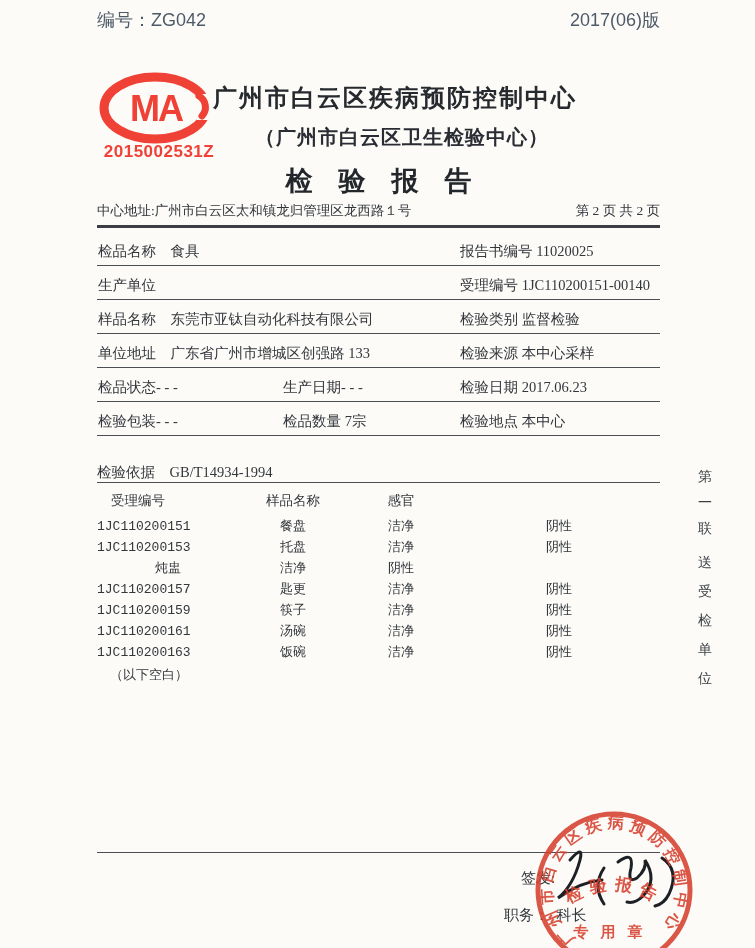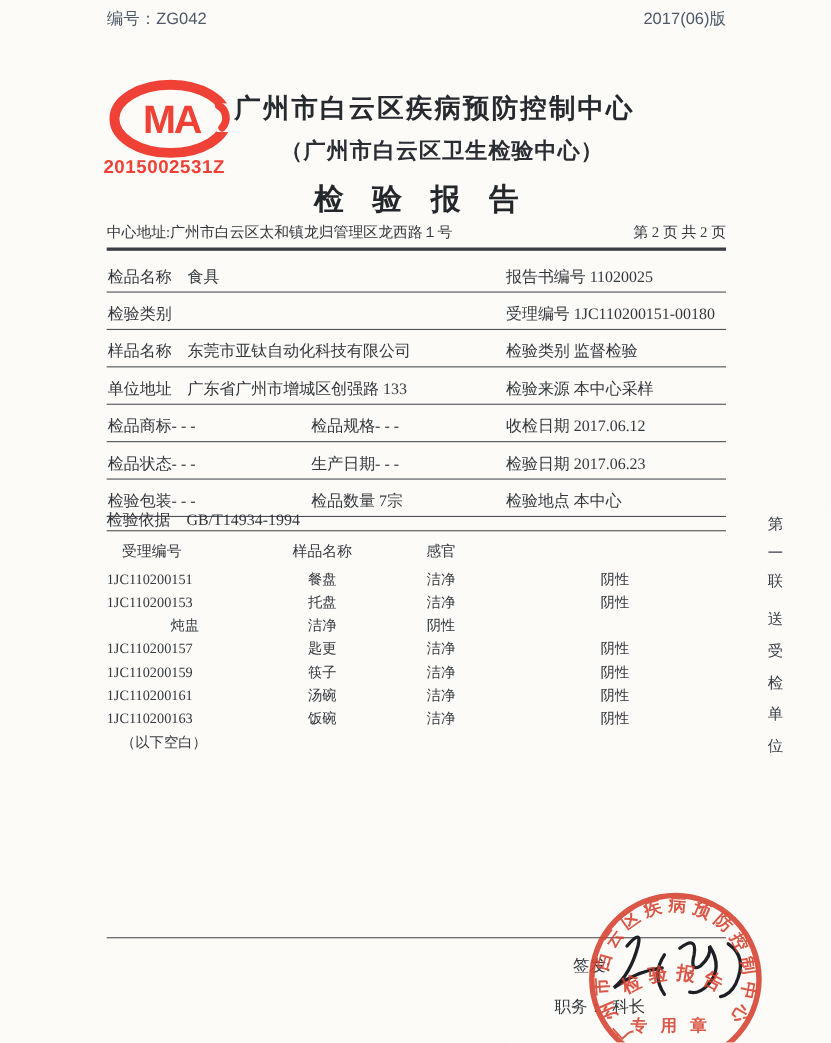--- a/index.html
+++ b/index.html
@@ -7,24 +7,24 @@
     position:relative;
     width:755px;height:948px;
     margin:0 auto;
     background:#fcfbf8;
     overflow:hidden;
     font-family:"Liberation Serif","DejaVu Serif",serif;
     color:#33373c;
   }
   
   .meta-row{position:absolute;left:97px;top:8px;width:563px;display:flex;justify-content:space-between;}
-  .meta-row span{font-size:15px;color:#4e5a68;font-family:"Liberation Sans","DejaVu Sans",sans-serif;}
+  .meta-row span{font-size:18px;color:#4e5a68;font-family:"Liberation Sans","DejaVu Sans",sans-serif;}
   
   .cma-logo{position:absolute;left:98px;top:72px;}
-  .cma-code{position:absolute;left:94px;top:142px;width:130px;text-align:left;
+  .cma-code{position:absolute;left:94px;top:142px;width:130px;text-align:center;
     color:#ef4136;font-weight:700;font-size:17px;letter-spacing:.5px;
     font-family:"Liberation Sans","DejaVu Sans",sans-serif;}
   .org-name{position:absolute;left:213px;top:82px;font-size:24px;font-weight:700;
     letter-spacing:2px;color:#26292e;font-family:"Liberation Sans","DejaVu Sans",sans-serif;}
   .org-subname{position:absolute;left:218px;top:124px;font-size:20px;font-weight:700;
     letter-spacing:1px;color:#2a2d33;font-family:"Liberation Sans","DejaVu Sans",sans-serif;margin-left:37px;}
   .report-title{position:absolute;left:97px;top:163px;width:563px;text-align:center;
     font-size:27px;font-weight:700;letter-spacing:26px;text-indent:26px;color:#23262b;
     font-family:"Liberation Sans","DejaVu Sans",sans-serif;}
   
@@ -38,21 +38,21 @@
   .cell.pos-left{left:1px;}
   .cell.pos-mid{left:186px;}
   .cell.pos-right{left:363px;}
   .basis-row{position:absolute;left:97px;top:463px;width:563px;height:19px;
     border-bottom:1.5px solid #4c4f53;font-size:14.5px;white-space:pre;}
   
   .results{position:absolute;left:97px;top:492px;width:566px;}
   .t-grid{display:grid;grid-template-columns:142px 108px 108px 1fr;}
   .t-head{height:24px;font-size:13.5px;}
   .t-head .c1{padding-left:14px;}
-  .t-row{height:21px;line-height:21px;font-size:13px;}
+  .t-row{height:21px;line-height:21px;font-size:13px;font-family:Liberation Mono, monospace;}
   .c2,.c3,.c4{text-align:center;}
   .t-footnote{margin-top:3px;padding-left:13px;font-size:13px;}
   
   .copy-strip{position:absolute;left:698px;top:468px;display:flex;flex-direction:column;
     align-items:center;font-size:14px;color:#3a3f46;}
   .copy-strip .grp{display:flex;flex-direction:column;align-items:center;gap:8px;}
   .copy-strip .grp.lower{margin-top:16px;gap:11px;}
   
   .footer-rule{position:absolute;left:97px;top:852px;width:563px;border-top:1.5px solid #4c4f53;}
   .sign-label{position:absolute;left:521px;top:869px;font-size:15px;}
@@ -91,42 +91,37 @@
 
   <div class="info-form">
 
       <div class="form-row">
         <span class="cell pos-left">检品名称　食具</span>
         <span class="cell pos-mid"></span>
         <span class="cell pos-right">报告书编号 11020025</span>
       </div>
 
       <div class="form-row">
-        <span class="cell pos-left">检验类别</span>
-        <span class="cell pos-mid"></span>
-        <span class="cell pos-right">受理编号 1JC110200151-00180</span>
+        <span class="cell pos-left">生产单位</span>
+        <span class="cell pos-mid"></span>
+        <span class="cell pos-right">受理编号 1JC110200151-00140</span>
       </div>
 
       <div class="form-row">
         <span class="cell pos-left">样品名称　东莞市亚钛自动化科技有限公司</span>
         <span class="cell pos-mid"></span>
         <span class="cell pos-right">检验类别 监督检验</span>
       </div>
 
       <div class="form-row">
         <span class="cell pos-left">单位地址　广东省广州市增城区创强路 133</span>
         <span class="cell pos-mid"></span>
         <span class="cell pos-right">检验来源 本中心采样</span>
       </div>
 
-      <div class="form-row">
-        <span class="cell pos-left">检品商标- - -</span>
-        <span class="cell pos-mid">检品规格- - -</span>
-        <span class="cell pos-right">收检日期 2017.06.12</span>
-      </div>
 
       <div class="form-row">
         <span class="cell pos-left">检品状态- - -</span>
         <span class="cell pos-mid">生产日期- - -</span>
         <span class="cell pos-right">检验日期 2017.06.23</span>
       </div>
 
       <div class="form-row">
         <span class="cell pos-left">检验包装- - -</span>
         <span class="cell pos-mid">检品数量 7宗</span>

